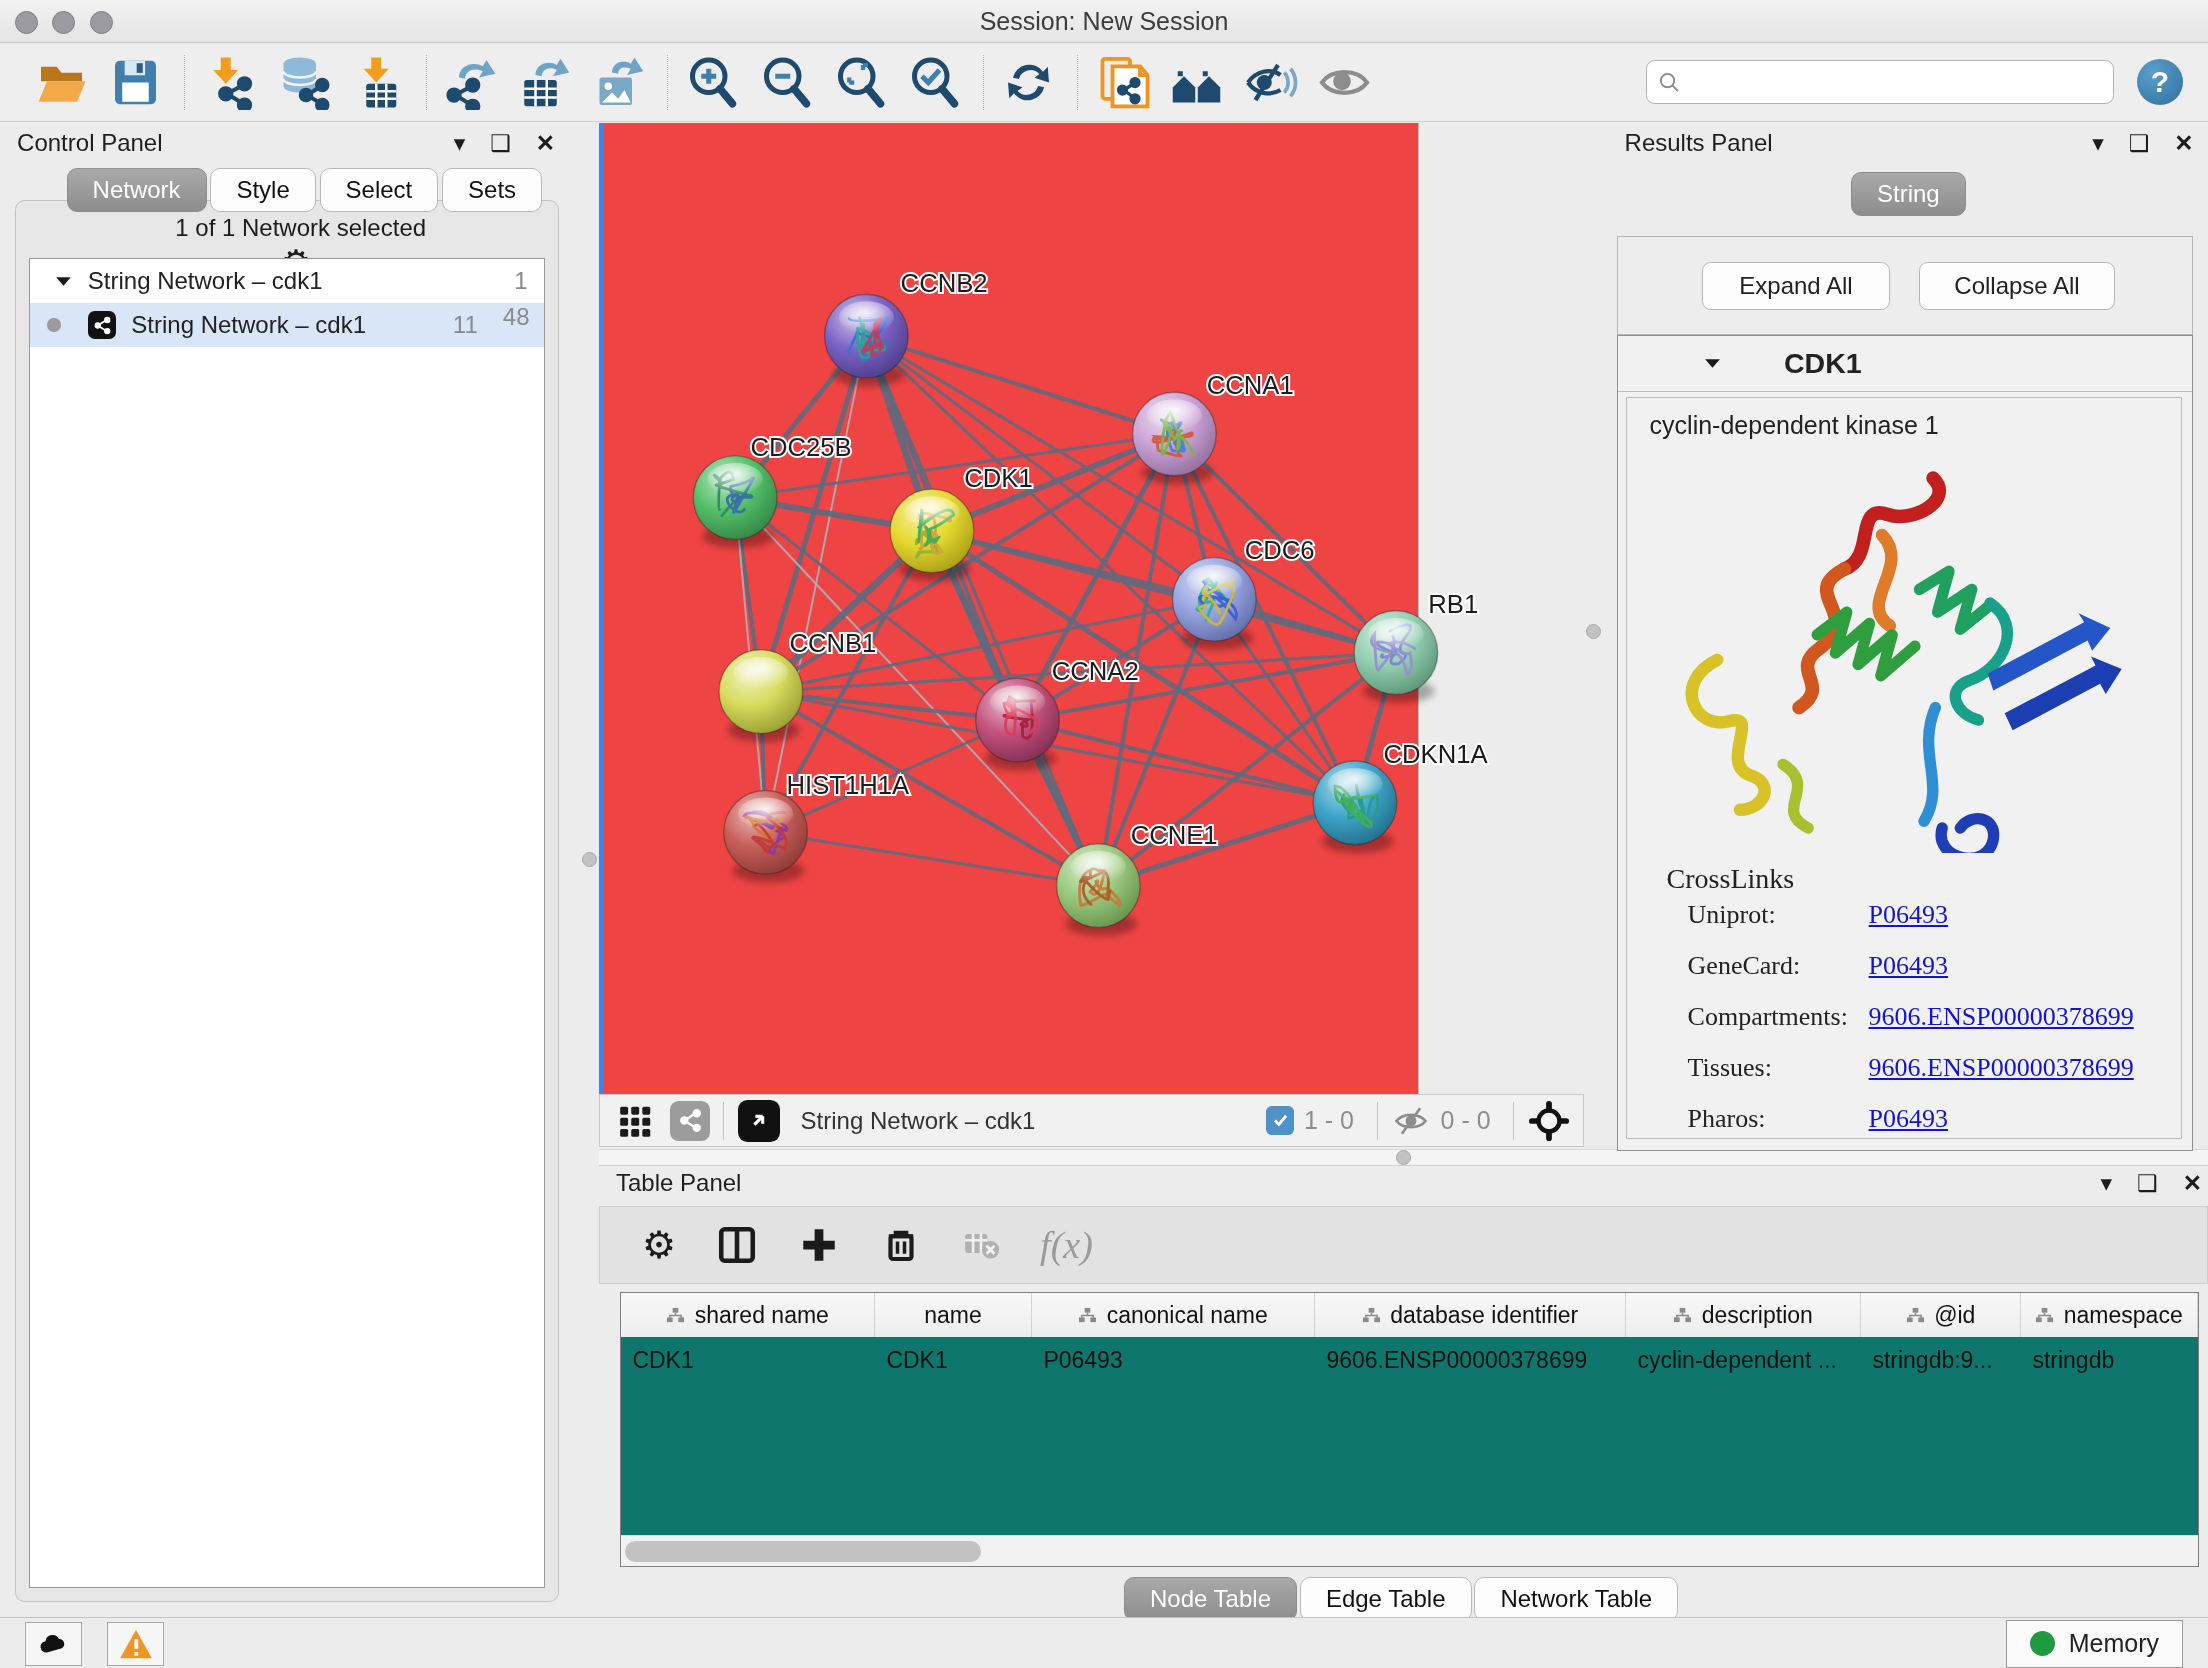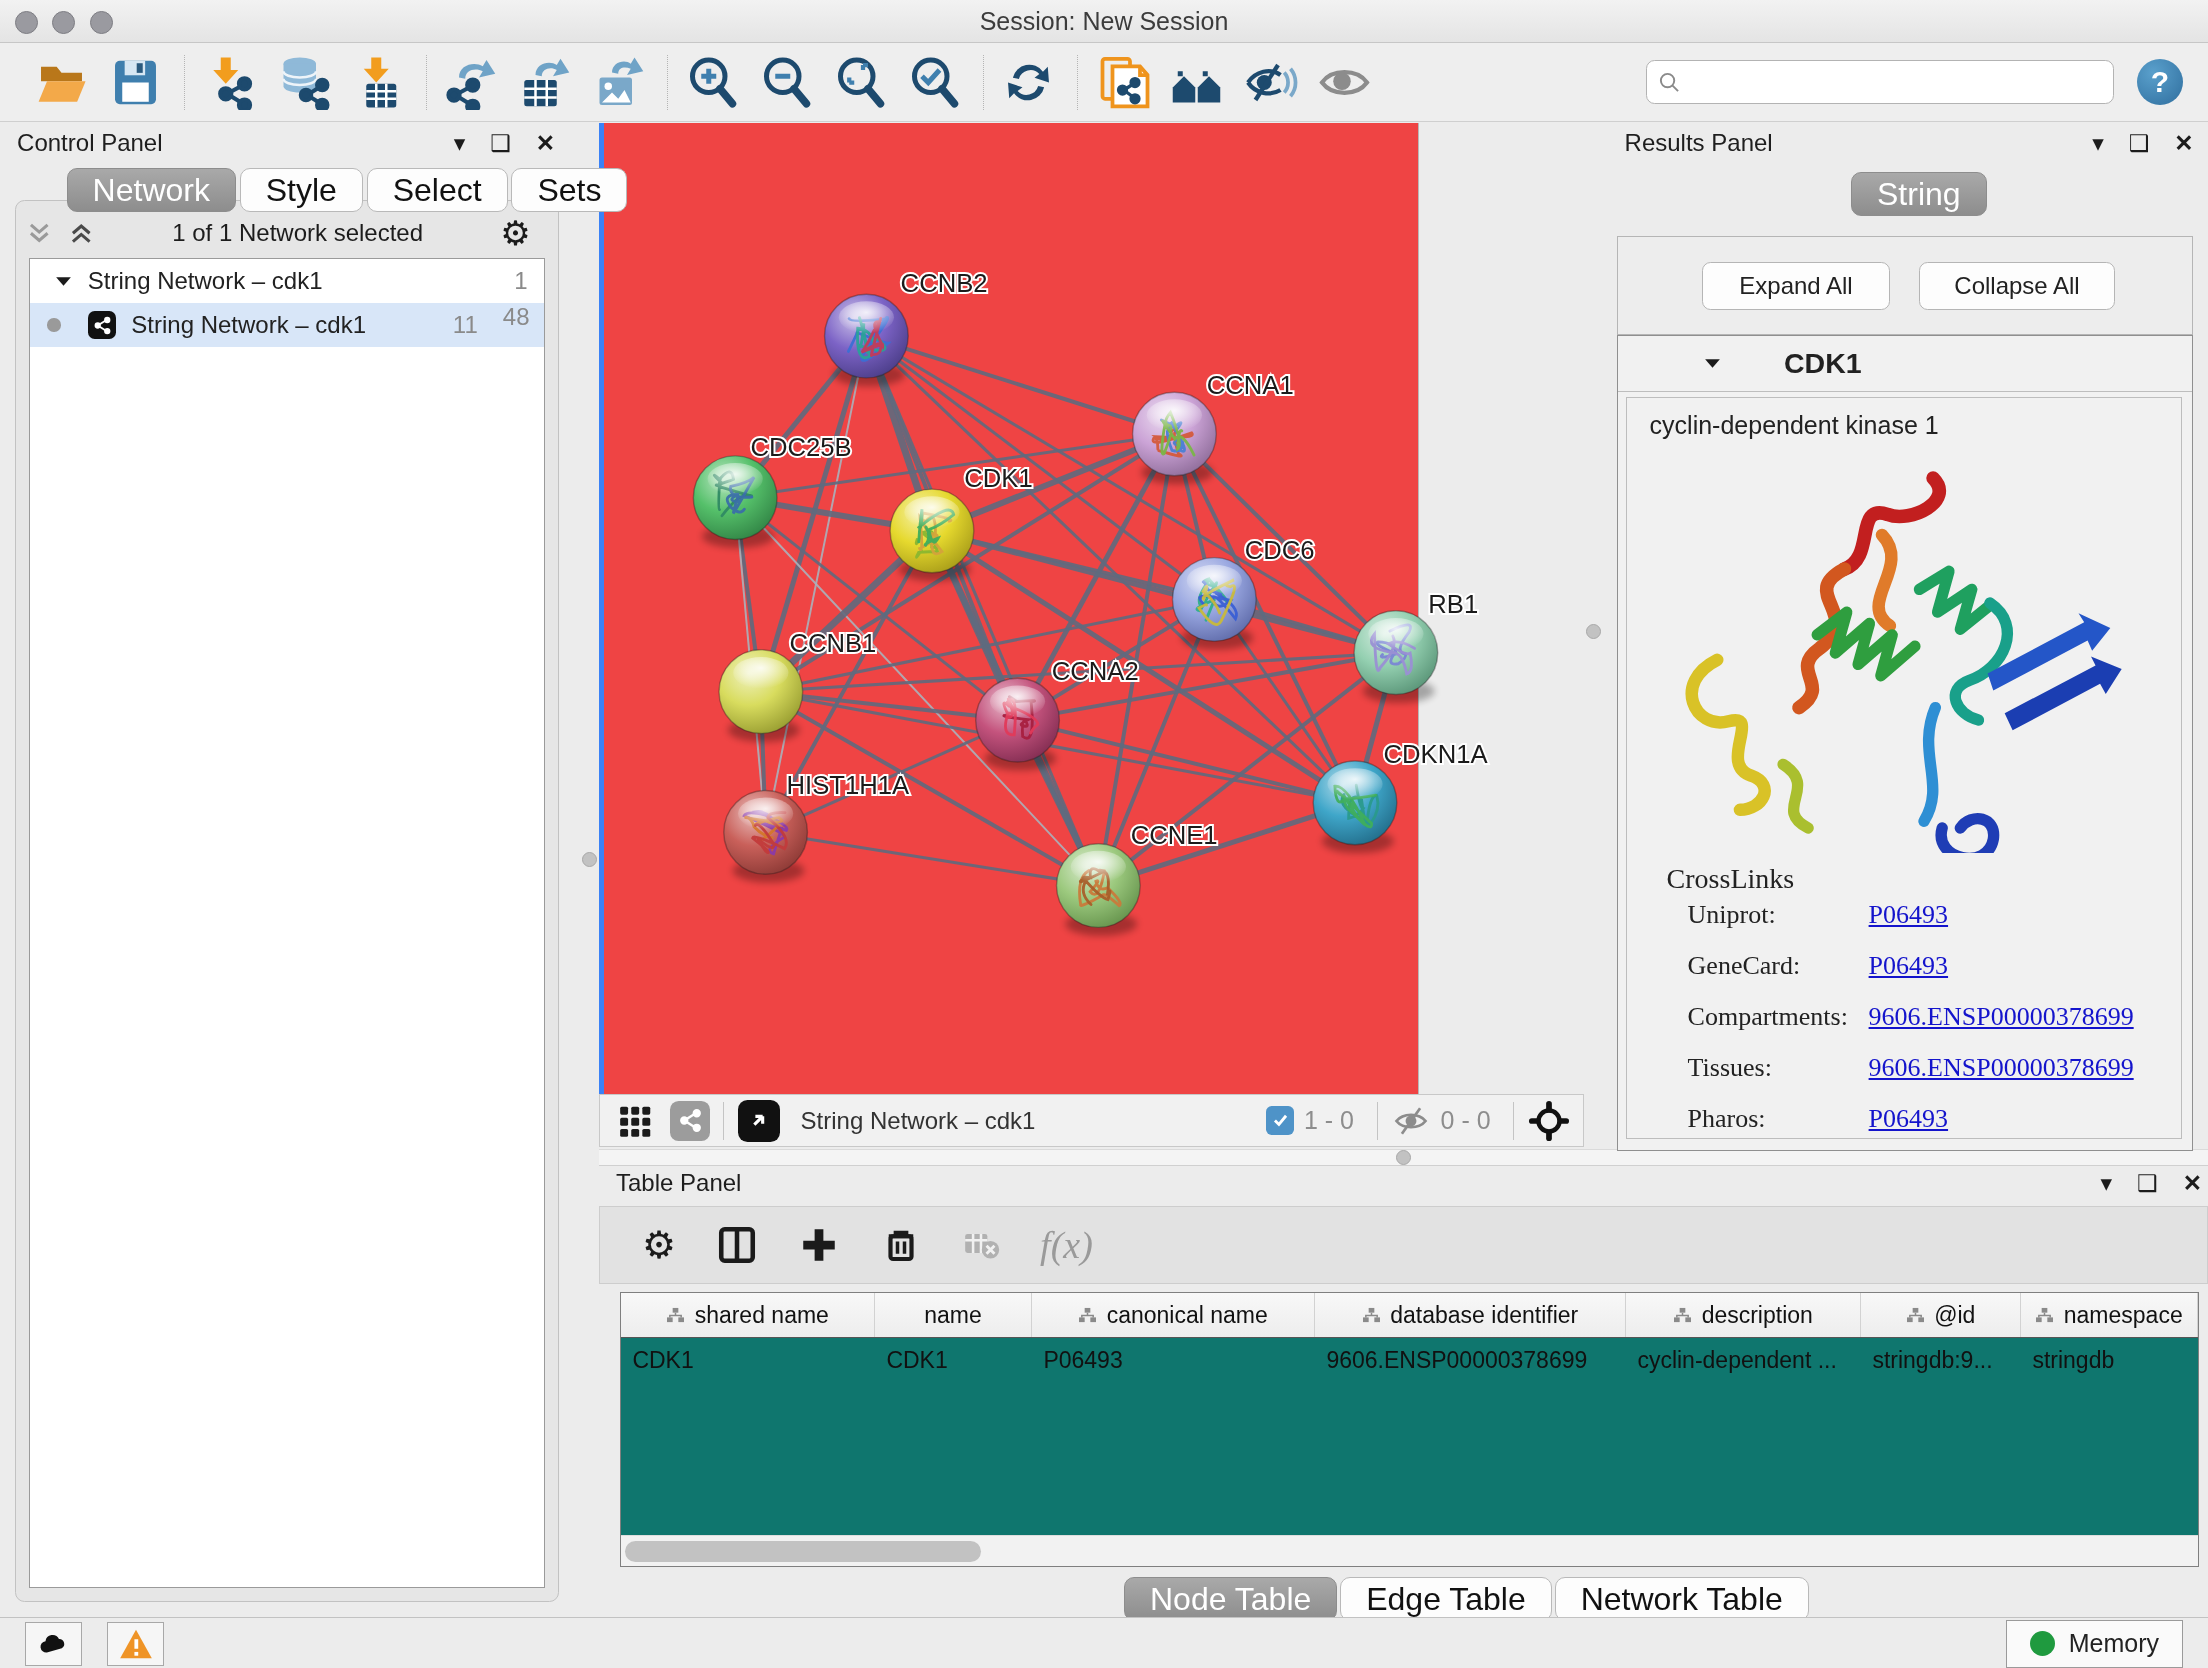--- a/index.html
+++ b/index.html
@@ -22,30 +22,30 @@
   .searchbox{margin-left:auto;width:468px;height:44px;background:#fff;border:1px solid #b3b3b3;border-radius:8.6px;
     display:flex;align-items:center;padding:0 11.4px;box-sizing:border-box;}
   .searchbox input{border:none;outline:none;font-size:23px;width:100%;font-family:"Liberation Sans",sans-serif;background:transparent;}
   .helpbtn{width:46px;height:46px;border-radius:50%;background:radial-gradient(circle at 35% 30%,#5aa0cc,#2f6e9e);
     color:#fff;font-size:30px;font-weight:bold;display:flex;align-items:center;justify-content:center;margin:0 25px 0 23px;}
   
   .ptitle{font-size:24px;color:#1e1e1e;}
   .pctl{display:flex;gap:25px;align-items:center;}
   .pctl span{font-size:23px;color:#1c1c1c;}
   .tab{height:44px;border:1px solid #b9b9b9;background:#fdfdfd;color:#111;border-radius:10px;
-    display:flex;align-items:center;justify-content:center;font-size:32px;padding:0 25px;box-sizing:border-box;}
+    display:flex;align-items:center;justify-content:center;font-size:24px;padding:0 25px;box-sizing:border-box;}
   .tab.active{background:linear-gradient(#a9a9a9,#8d8d8d);color:#fff;border-color:#8d8d8d;}
   
   .cpanel{position:absolute;left:7.6px;top:126px;width:557px;height:1482px;}
   .cp-head{position:absolute;left:9.5px;top:0;width:538px;height:34px;display:flex;align-items:center;}
   .cp-head .pctl{margin-left:auto;}
   .cp-tabs{position:absolute;left:59px;top:42px;display:flex;gap:3.8px;z-index:2;}
   .cp-body{position:absolute;left:7.6px;top:74px;width:542px;height:1400px;background:#e6e6e6;
     border:1px solid #c2c2c2;border-radius:9.5px;}
-  .cp-subhead{position:absolute;left:1px;top:13.3px;width:523px;height:38px;display:flex;align-items:center;}
+  .cp-subhead{position:absolute;left:23px;top:13.3px;width:523px;height:38px;display:flex;align-items:center;flex-direction:column;}
   .cp-subhead .status{flex:1;text-align:center;font-size:24px;color:#1c1c1c;}
   .netlist{position:absolute;left:13.3px;top:57px;width:514px;height:1328px;background:#ffffff;border:1.9px solid #9a9a9a;}
   .netrow{height:44px;display:flex;align-items:center;font-size:24px;}
   .netrow .cnt{margin-left:auto;color:#8a8a8a;}
   .netrow.sel{background:#d8e6f8;}
   .badge{width:28.5px;height:28.5px;background:#111;border-radius:6.7px;display:flex;align-items:center;justify-content:center;}
   
   .netview{position:absolute;left:599px;top:123px;width:820px;height:971px;background:#ef4444;
     border-left:5px solid #3b82f6;border-right:1px solid #b8b8b8;box-sizing:border-box;}
   .netbar{position:absolute;left:599px;top:1094px;width:985px;height:53px;background:#f1f1f1;

